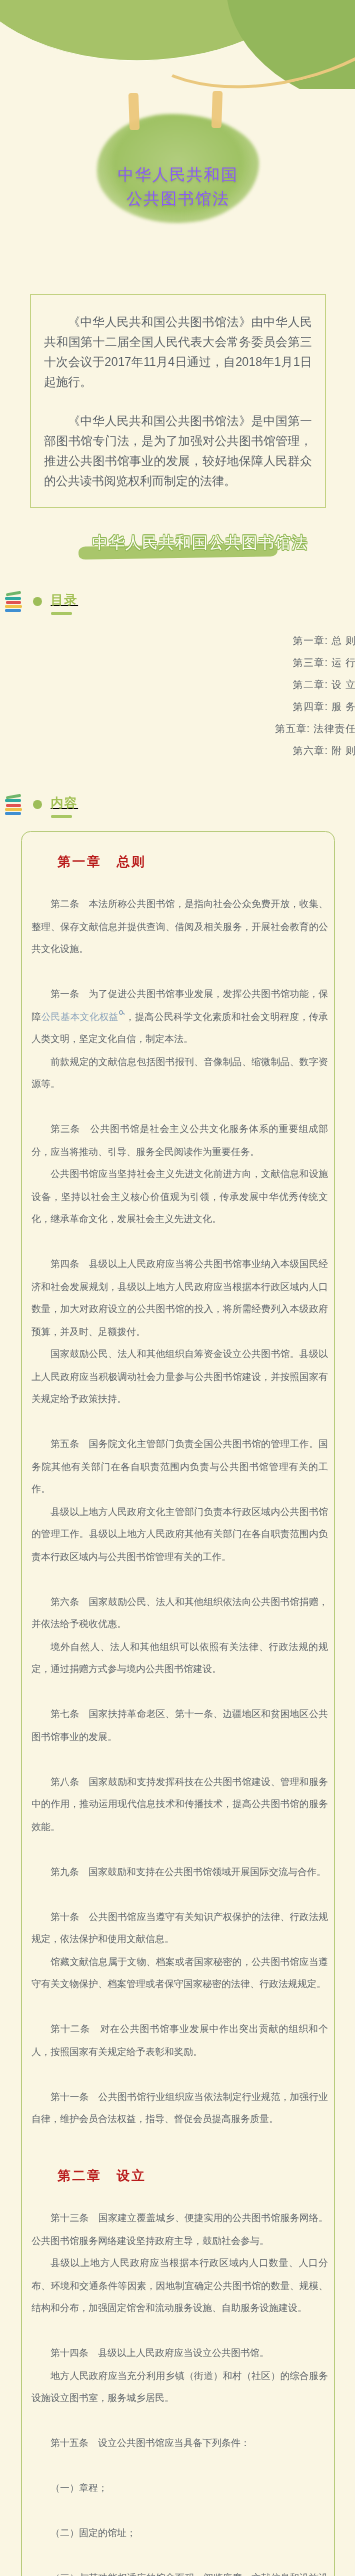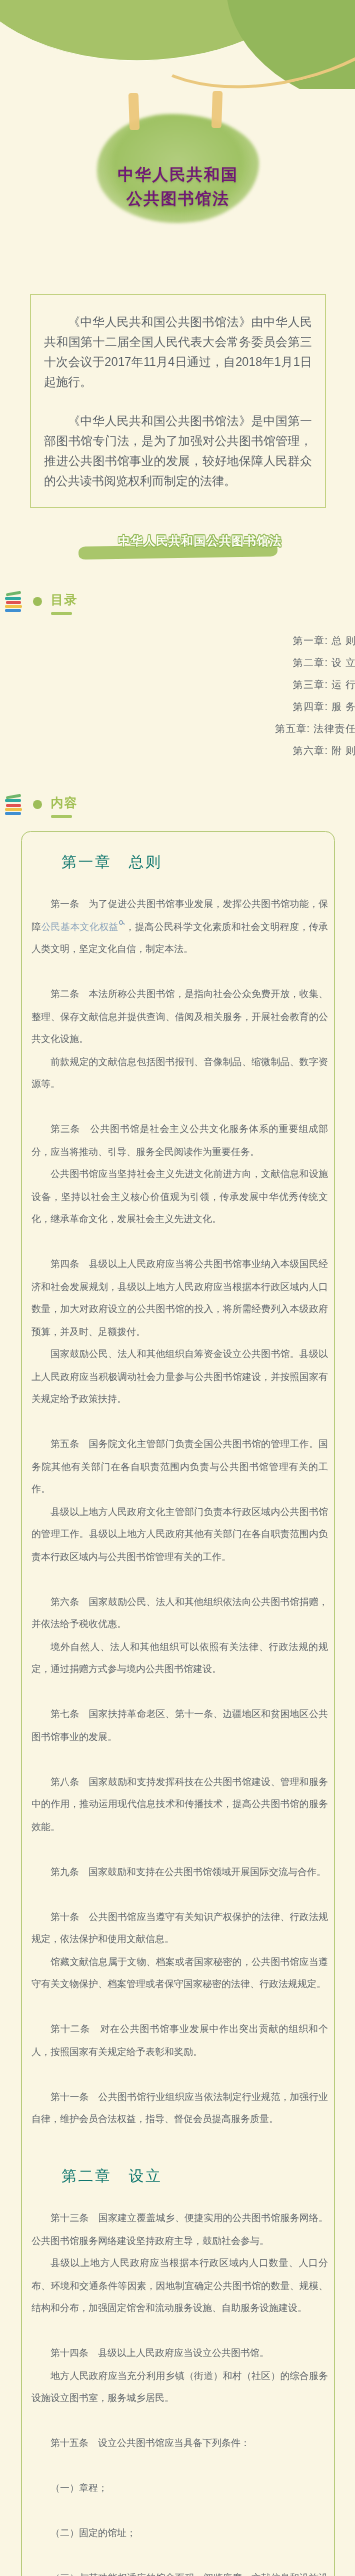--- a/index.html
+++ b/index.html
@@ -40,21 +40,21 @@
     filter:blur(1.8px);
   }
   .tape {
     position:absolute; width:10px; height:37px; background:#ecc77b;
     border-radius:2.4px; opacity:.95; z-index:2;
   }
   .tape.l { left:37px; top:-4.7px; transform:rotate(-2deg); }
   .tape.r { right:42px; top:-6px; transform:rotate(2deg); }
   .title-text {
     position:absolute; left:0; right:0; top:66px; z-index:2;
-    text-align:center; color:#701a75; font-weight:bold; font-size:16px;
+    text-align:center; color:#8b5cf6; font-weight:normal; font-size:16px;
     line-height:24px; letter-spacing:1.2px;
     text-shadow:0 1.2px 1.8px rgba(120,150,70,.55);
   }
 
   
   .intro-box {
     margin:70px 30px 0; border:1.2px solid #c3d283; padding:16.6px 13px;
   }
   .intro-box p {
     margin:0; font-size:12px; line-height:20px; color:#5a6168;
@@ -64,28 +64,28 @@
 
   
   .banner { position:relative; margin-top:20px; height:31px; text-align:center; }
   .banner-brush {
     position:absolute; left:50%; bottom:2.4px; width:199px; height:12.5px;
     background:#a9c66b; border-radius:7.1px/5.3px;
     transform:translateX(-50%) rotate(-1deg);
   }
   .banner-text {
     position:relative; z-index:2; display:inline-block; margin-top:4.7px;
-    font-size:12px; font-weight:bold; letter-spacing:0.6px; color:#fdfdf4;
+    font-size:16px; font-weight:normal; letter-spacing:0.6px; color:#fdfdf4;
     text-shadow:0.6px 0 0 #94ba58,-0.6px 0 0 #94ba58,0 0.6px 0 #94ba58,0 -0.6px 0 #94ba58,
                 0.6px 0.6px 0 #94ba58,-0.6px -0.6px 0 #94ba58,0.6px -0.6px 0 #94ba58,-0.6px 0.6px 0 #94ba58;
     margin-left:44px;
   }
 
   
-  .sec { display:flex; align-items:flex-start; margin:33px 0 0 4.7px; }
+  .sec { display:flex; align-items:flex-start; margin:33px 0 0 4.7px;text-decoration:underline; }
   .books { width:18px; height:21.3px; margin-top:-1.2px; }
   .books span { display:block; border-radius:1.2px; height:3px; margin-top:1.2px; }
   .bk1 { width:15.4px; background:#6fb56a; transform:rotate(-10deg); margin-left:1.8px; }
   .bk2 { width:16.6px; background:#2fa8a0; }
   .bk3 { width:15px; background:#e05252; margin-left:1.2px; }
   .bk4 { width:17px; background:#f0c24a; }
   .bk5 { width:16px; background:#3f8fd2; margin-left:0.6px; }
   .dot { width:9px; height:9px; border-radius:50%; background:#9dbd59; margin:4.7px 8.3px 0 10.7px; }
   .sec-label { font-size:12.5px; font-weight:bold; color:#a2c055; letter-spacing:1.2px; }
   .sec-underline { width:21.3px; height:2.4px; background:#a9c764; border-radius:1.2px; margin-top:3px; }
@@ -94,22 +94,22 @@
   .toc-list { margin:15.4px 0 0 15.4px;text-align:right; }
   .toc-item { font-size:10px; line-height:22px; color:#5a6168; letter-spacing:0.6px; }
 
   
   .content-box {
     margin:13px 21px 0; border:1.2px solid #b9cc7e; border-radius:9.5px;
     padding:20px 6px 53px 9.5px;
   }
   .content-blocks { font-size:9.5px; line-height:22.5px; color:#5a6168; text-align:justify; }
   .chap {
-    margin:36px 0 7.1px; text-indent:2em; font-size:15px; font-weight:normal;
-    color:#0f766e; letter-spacing:1.8px; line-height:18px; text-align:left;
+    margin:36px 0 7.1px; text-indent:2em; font-size:13px; font-weight:bold;
+    color:#b91c1c; letter-spacing:1.8px; line-height:18px; text-align:left;
   }
   .chap:first-child { margin-top:1.2px; }
   .art, .item { margin-top:22.5px; text-indent:2em; }
   .cont { margin-top:0; text-indent:2em; }
   .lnk { color:#8aa3bc; }
   .mag {
     display:inline-block; width:4.2px; height:4.2px; border:1.2px solid #8aa3bc;
     border-radius:50%; position:relative; top:-5.3px; margin:0 1.8px 0 0.6px;
   }
   .mag::after {
@@ -158,22 +158,22 @@
     </div>
     <div class="dot"></div>
     <div>
       <div class="sec-label">目录</div>
       <div class="sec-underline"></div>
     </div>
   </div>
 
   <div class="toc-list">
     <div class="toc-item">第一章: 总 则</div>
+    <div class="toc-item">第三章: 运 行</div>
     <div class="toc-item">第二章: 设 立</div>
-    <div class="toc-item">第三章: 运 行</div>
     <div class="toc-item">第四章: 服 务</div>
     <div class="toc-item">第五章: 法律责任</div>
     <div class="toc-item">第六章: 附 则</div>
   </div>
 
   <div class="sec">
     <div class="books">
       <span class="bk1"></span>
         <span class="bk2"></span>
         <span class="bk3"></span>
@@ -183,22 +183,22 @@
     <div class="dot"></div>
     <div>
       <div class="sec-label">内容</div>
       <div class="sec-underline"></div>
     </div>
   </div>
 
   <div class="content-box">
     <div class="content-blocks">
         <div class="chap">第一章　总则</div>
+        <div class="art">第二条　本法所称公共图书馆，是指向社会公众免费开放，收集、整理、保存文献信息并提供查询、借阅及相关服务，开展社会教育的公共文化设施。</div>
         <div class="art"><span>第一条　为了促进公共图书馆事业发展，发挥公共图书馆功能，保障</span><span class="lnk">公民基本文化权益</span><span class="mag"></span><span>，提高公民科学文化素质和社会文明程度，传承人类文明，坚定文化自信，制定本法。</span></div>
-        <div class="art">第二条　本法所称公共图书馆，是指向社会公众免费开放，收集、整理、保存文献信息并提供查询、借阅及相关服务，开展社会教育的公共文化设施。</div>
         <div class="cont">前款规定的文献信息包括图书报刊、音像制品、缩微制品、数字资源等。</div>
         <div class="art">第三条　公共图书馆是社会主义公共文化服务体系的重要组成部分，应当将推动、引导、服务全民阅读作为重要任务。</div>
         <div class="cont">公共图书馆应当坚持社会主义先进文化前进方向，文献信息和设施设备，坚持以社会主义核心价值观为引领，传承发展中华优秀传统文化，继承革命文化，发展社会主义先进文化。</div>
         <div class="art">第四条　县级以上人民政府应当将公共图书馆事业纳入本级国民经济和社会发展规划，县级以上地方人民政府应当根据本行政区域内人口数量，加大对政府设立的公共图书馆的投入，将所需经费列入本级政府预算，并及时、足额拨付。</div>
         <div class="cont">国家鼓励公民、法人和其他组织自筹资金设立公共图书馆。县级以上人民政府应当积极调动社会力量参与公共图书馆建设，并按照国家有关规定给予政策扶持。</div>
         <div class="art">第五条　国务院文化主管部门负责全国公共图书馆的管理工作。国务院其他有关部门在各自职责范围内负责与公共图书馆管理有关的工作。</div>
         <div class="cont">县级以上地方人民政府文化主管部门负责本行政区域内公共图书馆的管理工作。县级以上地方人民政府其他有关部门在各自职责范围内负责本行政区域内与公共图书馆管理有关的工作。</div>
         <div class="art">第六条　国家鼓励公民、法人和其他组织依法向公共图书馆捐赠，并依法给予税收优惠。</div>
         <div class="cont">境外自然人、法人和其他组织可以依照有关法律、行政法规的规定，通过捐赠方式参与境内公共图书馆建设。</div>
         <div class="art">第七条　国家扶持革命老区、第十一条、边疆地区和贫困地区公共图书馆事业的发展。</div>

